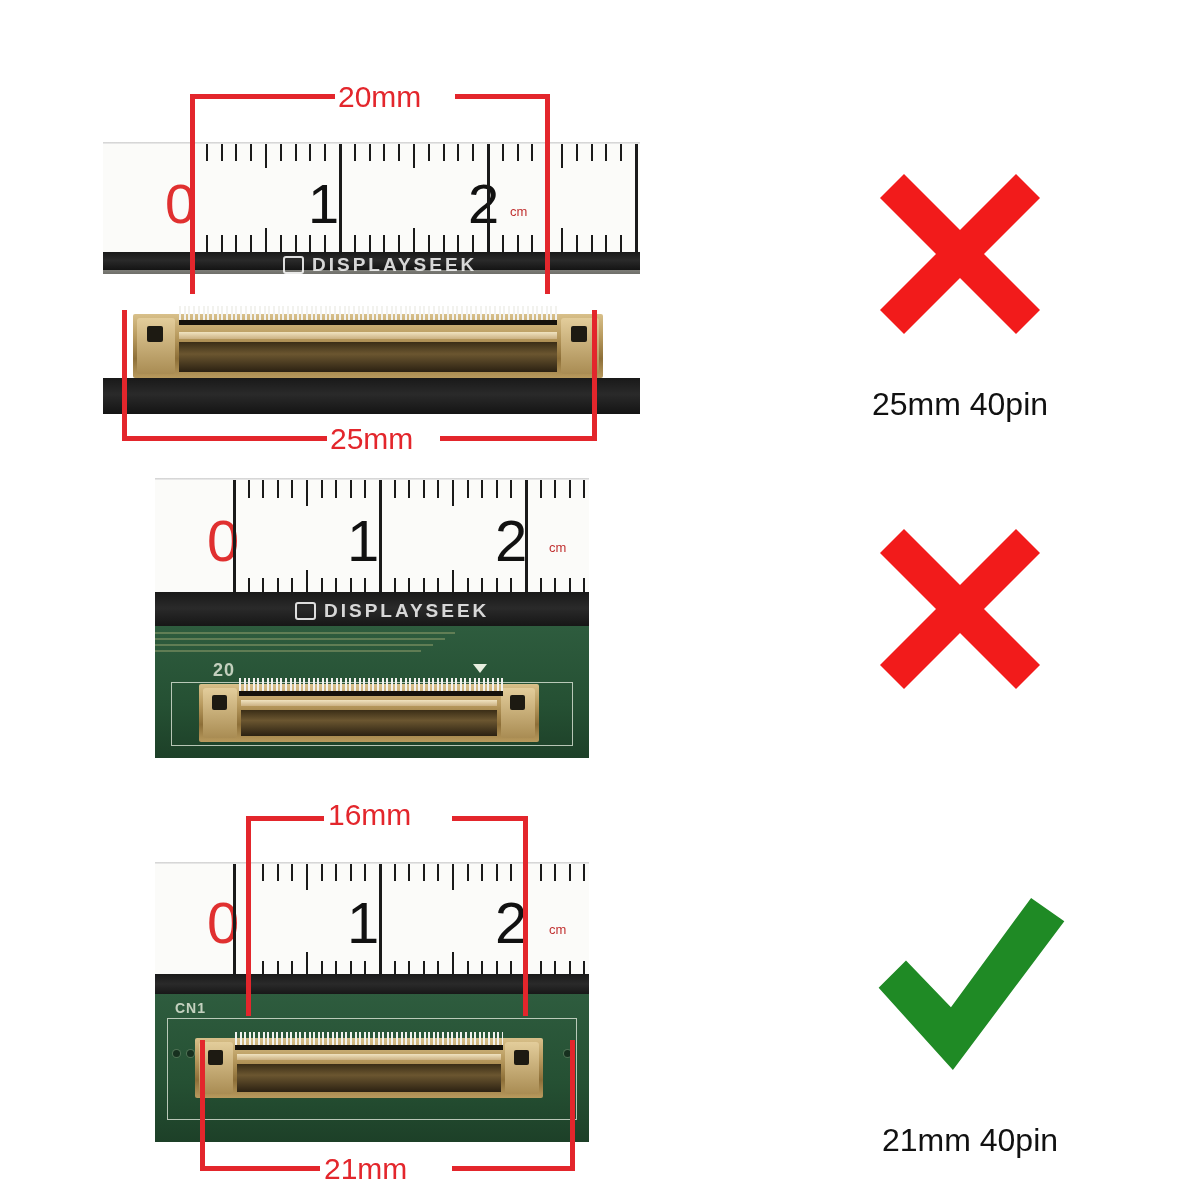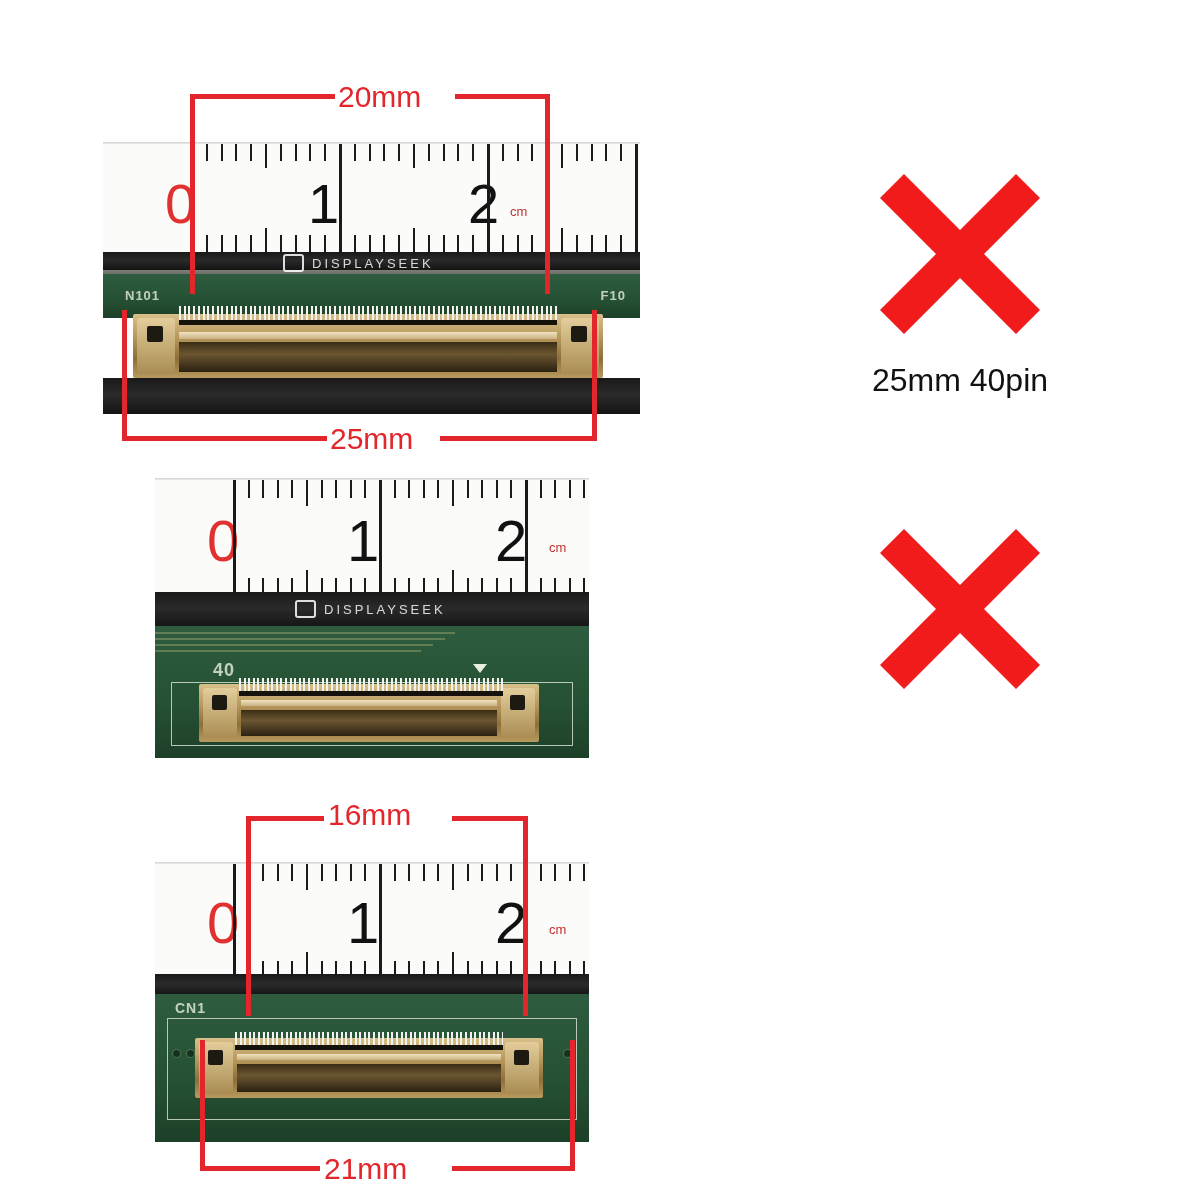--- a/index.html
+++ b/index.html
@@ -61,38 +61,38 @@
   .conn-lip  { position:absolute; background: linear-gradient(#f0e3c0,#cbb183); }
   .conn-ear  { position:absolute; background: linear-gradient(#e3cd9b,#a98c53);
                border-radius: 3px; }
   .conn-ear-hole { position:absolute; background:#1d1a12; border-radius:2px; }
   .pins { position:absolute; overflow:hidden; }
   .pin  { position:absolute; top:0; bottom:0; width:2px; background:#f2f2ee; }
   .pinshadow { position:absolute; left:0; width:100%; background:#15120c; }
 
   
   .wm { position: absolute; display:flex; align-items:center; gap:8px;
-        color: rgba(255,255,255,.82); font-size: 13px; letter-spacing: 3px;
-        font-weight: 400; }
+        color: rgba(255,255,255,.82); font-size: 19px; letter-spacing: 3px;
+        font-weight: 700; }
   .wm-ico { width: 17px; height: 14px; border: 2px solid rgba(255,255,255,.85);
             border-radius: 3px; position: relative; }
   .wm-ico::after { content:""; position:absolute; left:2px; top:2px;
             right:2px; bottom:2px; background: rgba(255,255,255,.0); }
 
   
   .ann { position: absolute; }
   .ann-lbl { position: absolute; color: #e3262c; font-size: 30px;
              font-weight: 400; white-space: nowrap; letter-spacing: 0px; }
   .vline { position: absolute; background: #e3262c; width: 5px; }
   .hline { position: absolute; background: #e3262c; height: 5px; }
 
   
   .verdict { position: absolute; text-align: center; }
   .verdict-label { position: absolute; width: 100%; text-align: center;
-                   font-size: 32px; color: #111; white-space: nowrap; }
+                   font-size: 32px; color: #111; white-space: nowrap; margin-top: 24px; }
   svg { display:block; }
 </style>
 </head>
 <body>
 
 <div id="page">
 
 
   <div class="panel" id="p1" style="left:103px; top:142px; width:537px; height:272px;">
 
@@ -170,24 +170,20 @@
       </div>
 
     <div class="metalstrip" style="top:110px; height:22px;"></div>
     <div class="bezel" style="top:110px; height:18px;"></div>
 
     <div class="wm" style="left:180px; top:112px;">
       <span class="wm-ico"></span>
       <span>DISPLAYSEEK</span>
     </div>
 
-    <div class="pcb" style="top:132px; height:44px;">
-      <div class="silk" style="left:22px; top:14px; font-size:13px;">N101</div>
-      <div class="silk" style="right:14px; top:14px; font-size:13px;">F10</div>
-    </div>
 
     <div class="conn" style="left:30px; top:172px; width:470px; height:64px; border-radius:2px;">
       <div class="conn-ear" style="left:4px; top:4px; width:38px; height:56px;">
         <div class="conn-ear-hole" style="left:10px; top:8px; width:16px; height:16px;"></div>
       </div>
       <div class="conn-ear" style="right:4px; top:4px; width:38px; height:56px;">
         <div class="conn-ear-hole" style="left:10px; top:8px; width:16px; height:16px;"></div>
       </div>
       <div class="conn-lip" style="left:46px; right:46px; top:18px; height:7px;"></div>
       <div class="conn-slot" style="left:46px; right:46px; top:28px; height:30px;"></div>
@@ -371,21 +367,21 @@
     <div class="wm" style="left:140px; top:122px;">
       <span class="wm-ico"></span>
       <span>DISPLAYSEEK</span>
     </div>
 
     <div class="pcb" style="top:148px; height:132px;">
       <div class="trace" style="left:0; top:6px;  width:300px;"></div>
       <div class="trace" style="left:0; top:12px; width:290px;"></div>
       <div class="trace" style="left:0; top:18px; width:278px;"></div>
       <div class="trace" style="left:0; top:24px; width:266px;"></div>
-      <div class="silk" style="left:58px; top:34px; font-size:18px;">40</div>
+      <div class="silk" style="left:58px; top:34px; font-size:18px;">20</div>
       <div class="tri" style="left:318px; top:38px;"></div>
       <div class="silkbox" style="left:16px; top:56px; right:16px; bottom:12px;"></div>
     </div>
 
     <div class="conn" style="left:44px; top:206px; width:340px; height:58px; border-radius:2px;">
       <div class="conn-ear" style="left:4px; top:4px; width:34px; height:50px;">
         <div class="conn-ear-hole" style="left:9px; top:7px; width:15px; height:15px;"></div>
       </div>
       <div class="conn-ear" style="right:4px; top:4px; width:34px; height:50px;">
         <div class="conn-ear-hole" style="left:9px; top:7px; width:15px; height:15px;"></div>
@@ -619,14 +615,20 @@
   </div>
 
   <div class="ann">
     <div class="vline" style="left:200px; top:1040px; height:130px;"></div>
     <div class="vline" style="left:570px; top:1040px; height:130px;"></div>
     <div class="hline" style="left:200px; top:1166px; width:120px;"></div>
     <div class="hline" style="left:452px; top:1166px; width:123px;"></div>
     <div class="ann-lbl" style="left:324px; top:1152px;">21mm</div>
   </div>
 
+  <div class="verdict" style="left:800px; top:880px; width:340px; height:280px;">
+    <svg width="215" height="200" viewBox="0 0 110 100" style="margin:0 auto;">
+      <path d="M8 54 L22 40 L45 64 L86 8 L103 20 L46 96 Z" fill="#1f8a25"></path>
+    </svg>
+    <div class="verdict-label" style="top:218px;">21mm 40pin</div>
+  </div>
 
 </div>
 
 </body></html>

